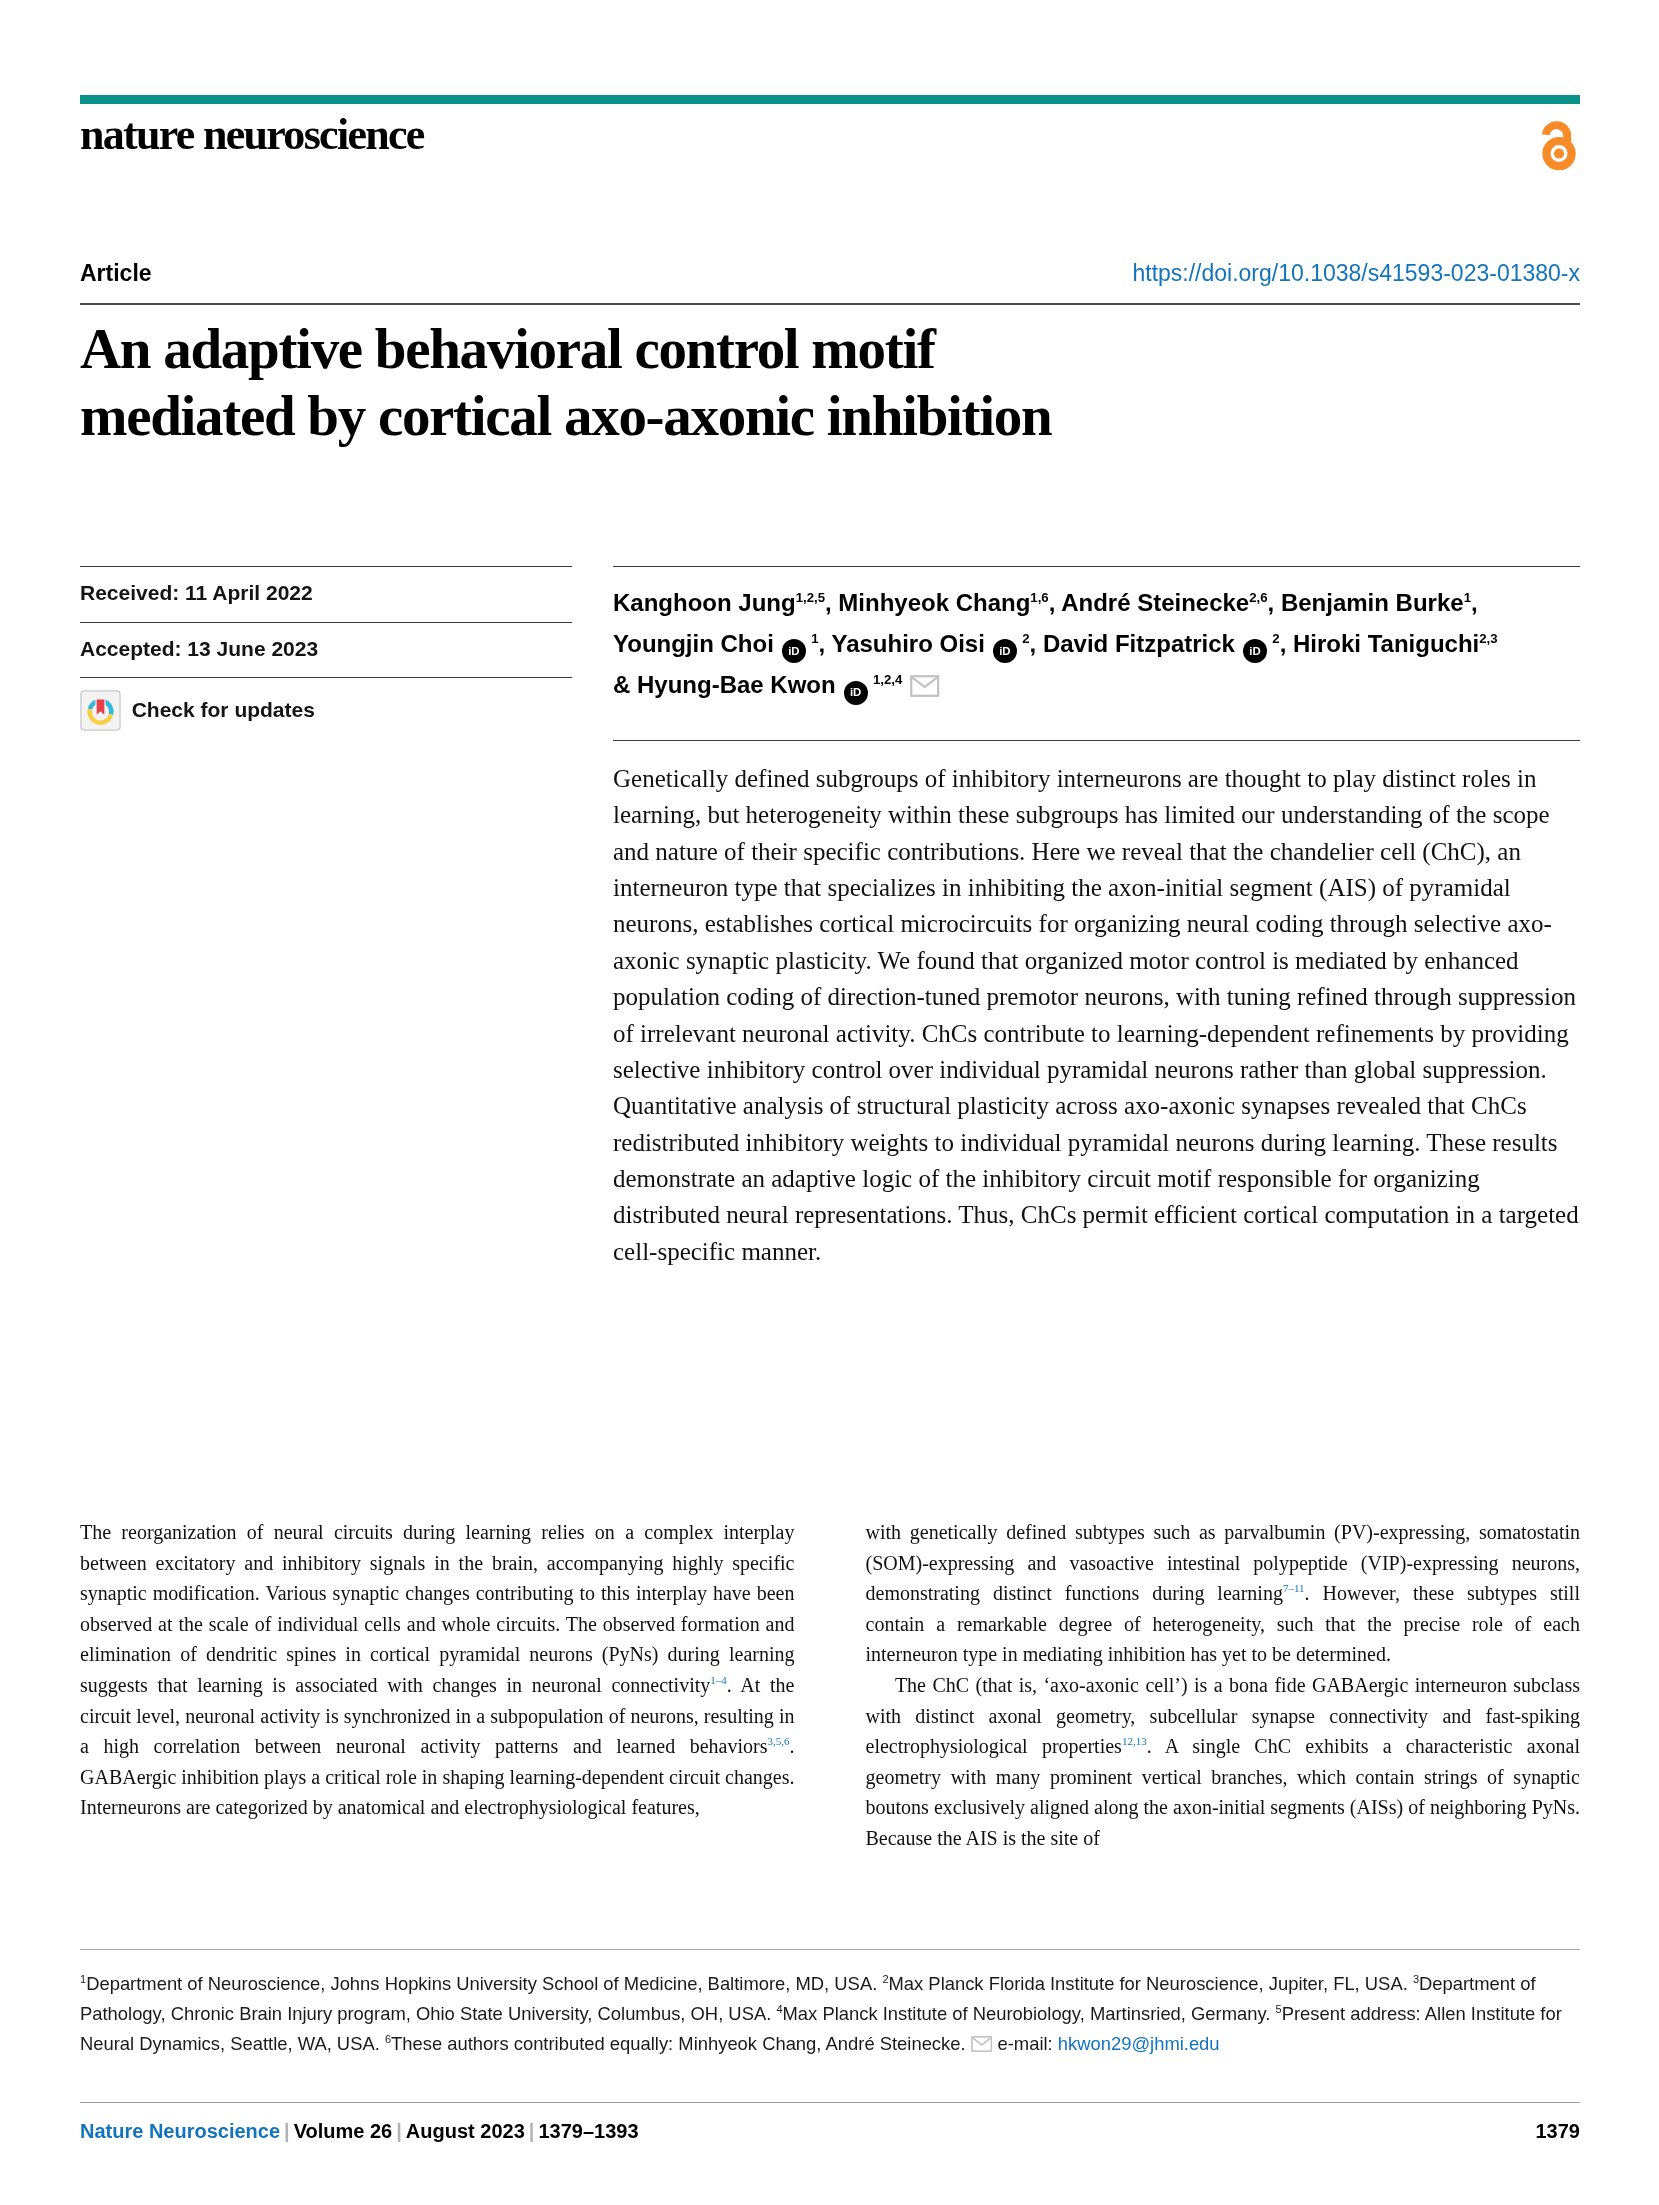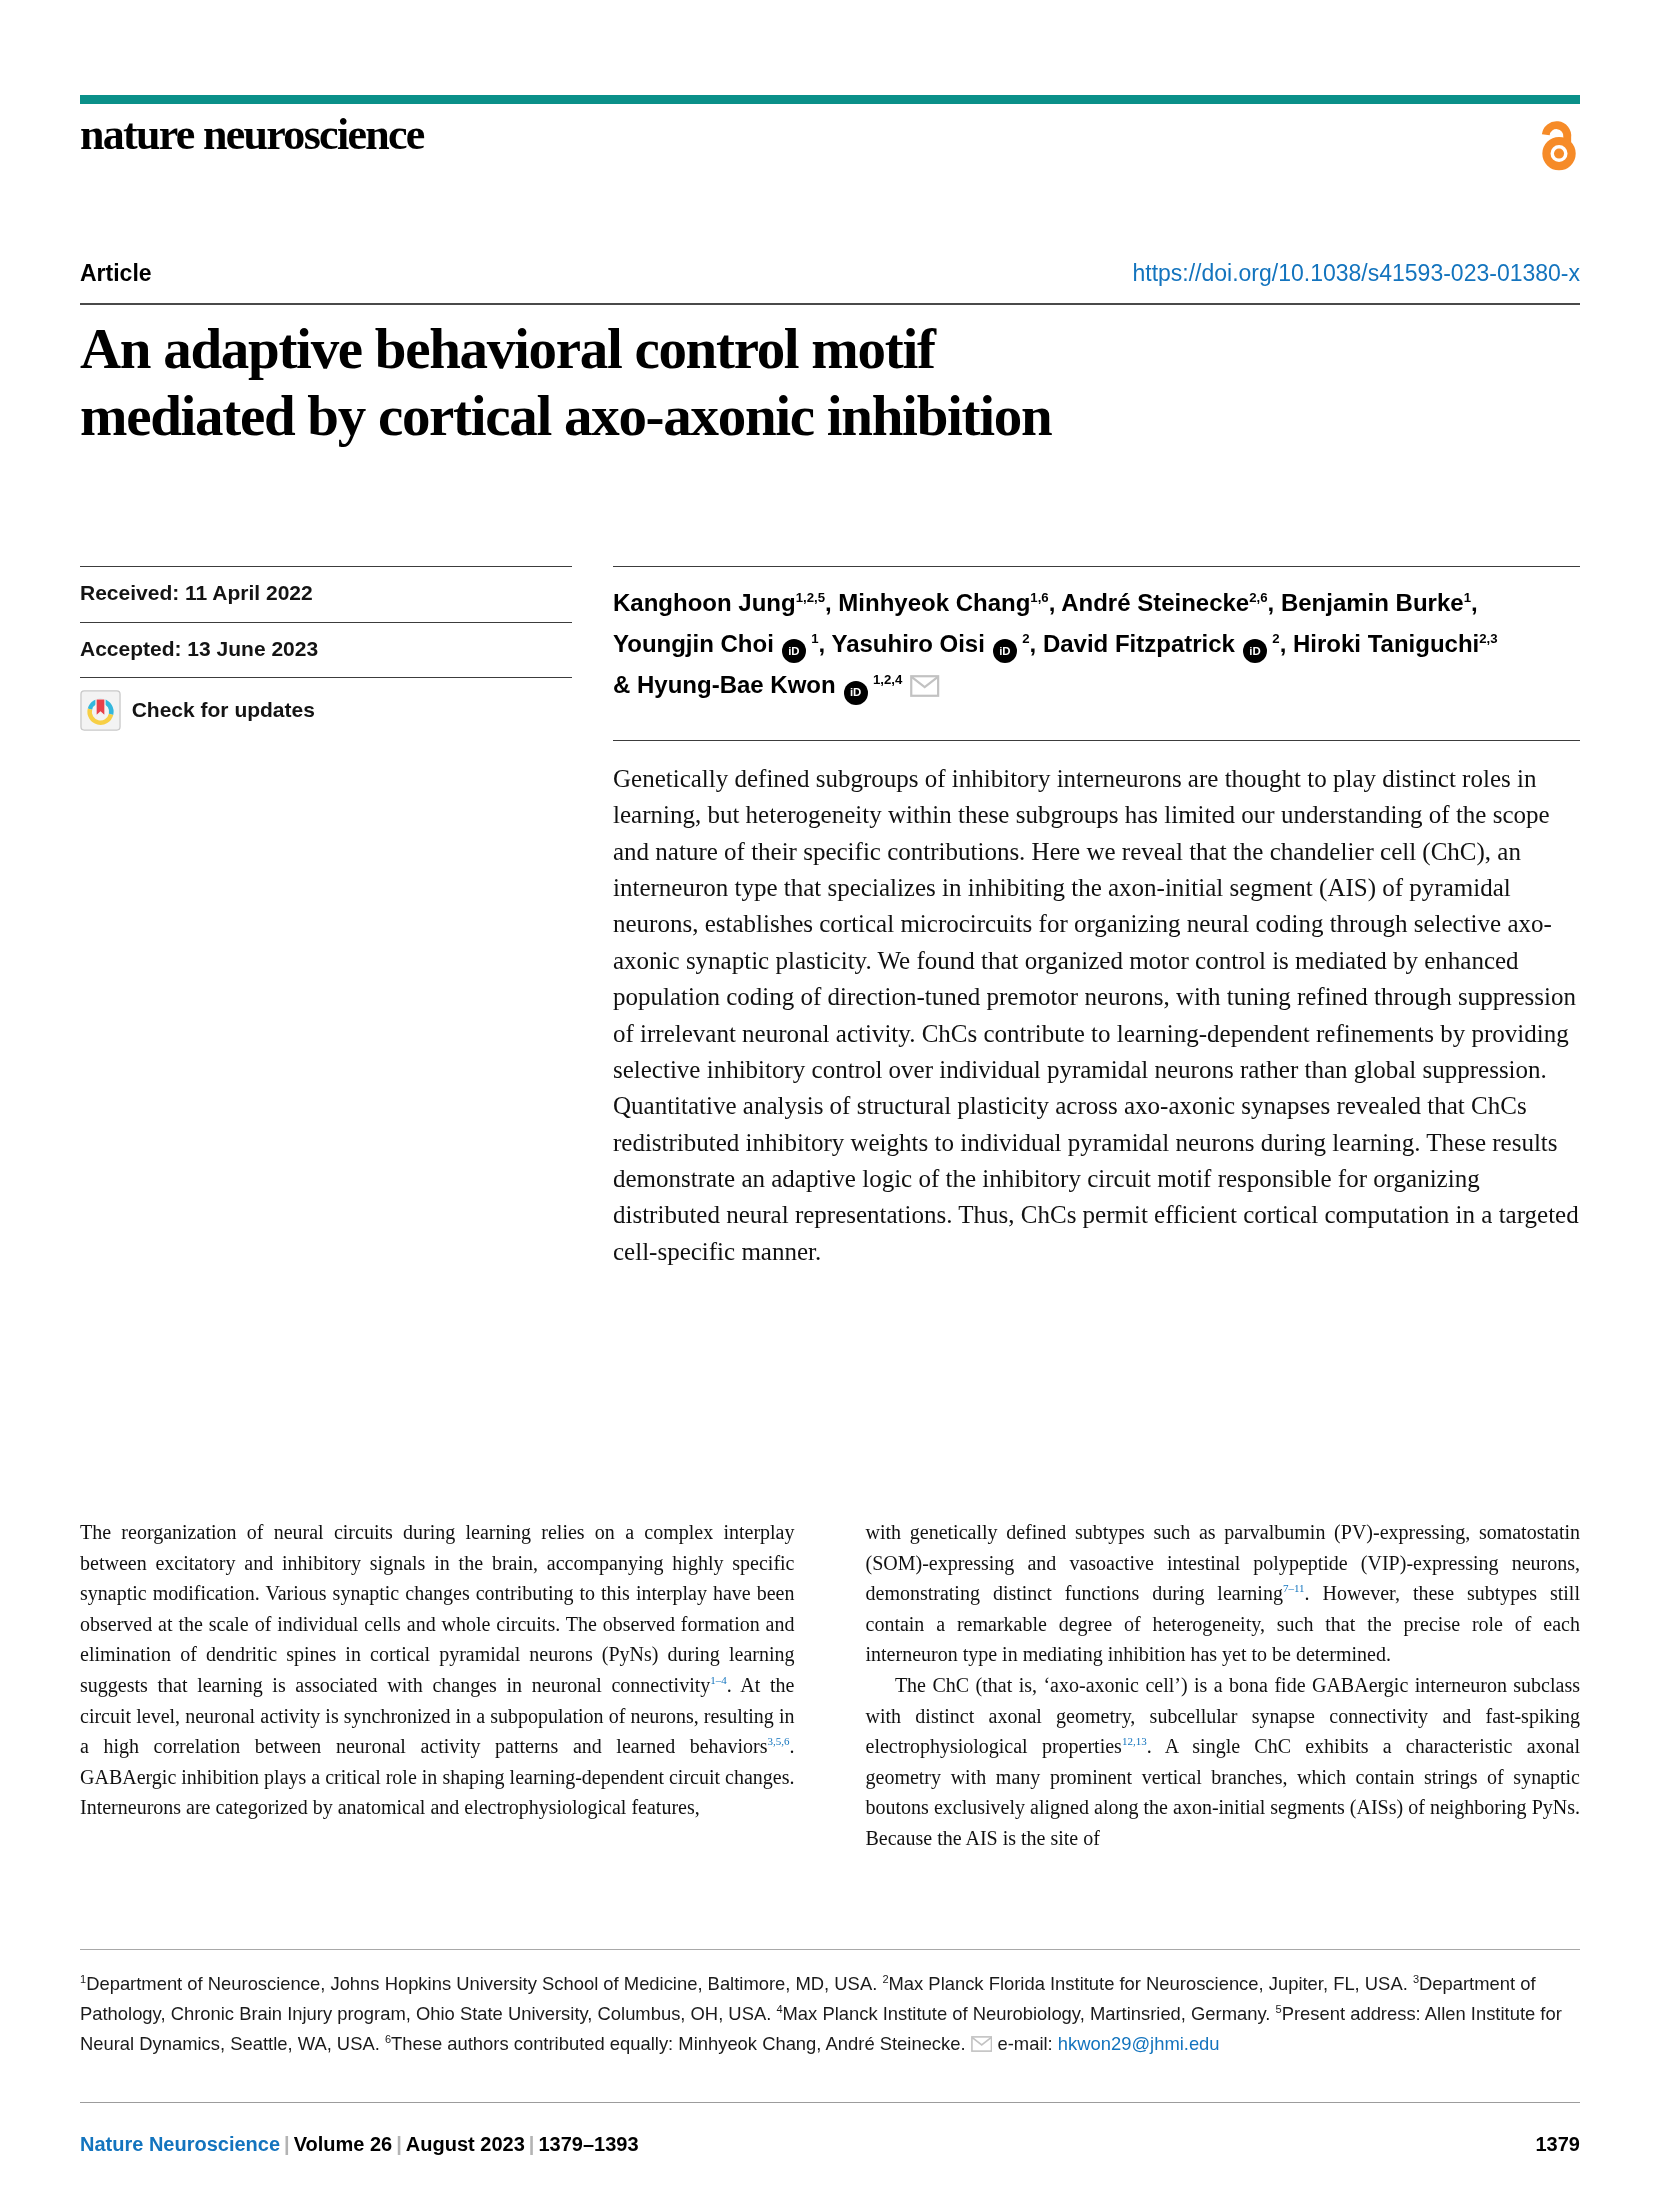--- a/index.html
+++ b/index.html
@@ -59,21 +59,21 @@
   
   .footnotes{
     position:absolute;left:80px;right:80px;top:1949px;
     border-top:1.3px solid #a8a8a8;padding-top:19px;
     font-size:18.4px;line-height:1.62;color:#1a1a1a;font-weight:400;
   }
 
   
   .page-footer{
     position:absolute;left:80px;right:80px;top:2102px;
-    border-top:1.3px solid #9c9c9c;padding-top:30px;
+    border-top:1.3px solid #9c9c9c;padding-top:17px;
     display:flex;justify-content:space-between;align-items:baseline;
     font-size:20px;font-weight:700;color:#000;
   }
 
   
   sup{font-size:55%;line-height:0;vertical-align:super;letter-spacing:0;}
   sup.aff{color:inherit;}
   sup.ref{color:var(--link);}
   .lnk{color:var(--link);cursor:pointer;}
   .pipe{color:#b3b3b3;font-weight:700;padding:0 4px;}

